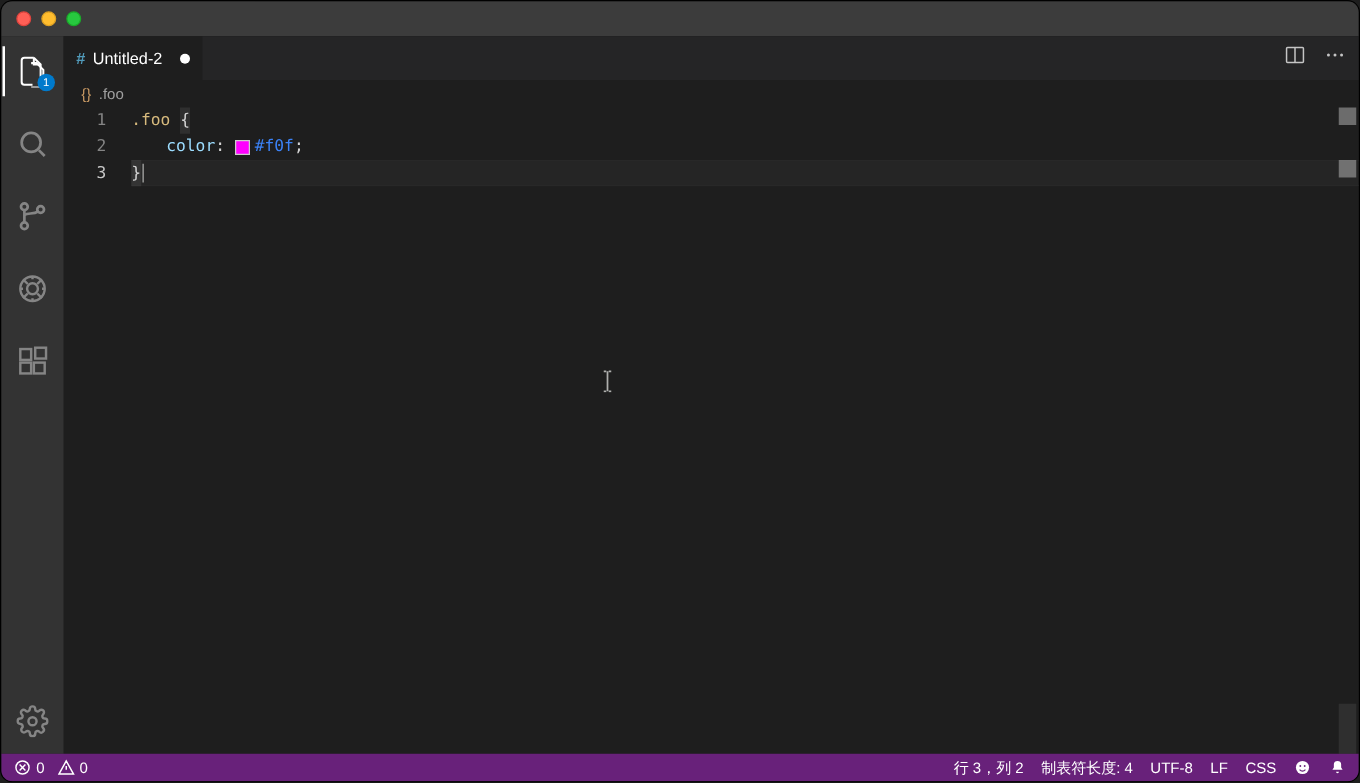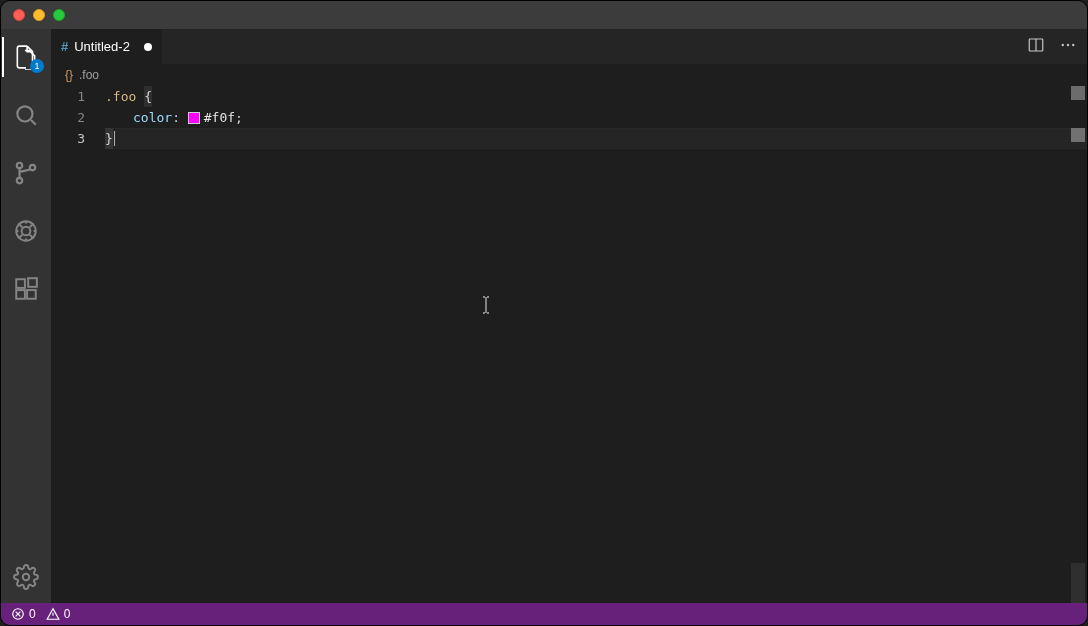--- a/index.html
+++ b/index.html
@@ -137,21 +137,21 @@
     flex: 1;
     color: #d4d4d4;
     position: relative;
   }
   .line { height: 21px; display: flex; align-items: center; }
   .line.current-line { background: rgba(255,255,255,0.03); box-shadow: inset 0 1px 0 #282828, inset 0 -1px 0 #282828; }
   .tok-sel { color: #d7ba7d; }
   .tok-brace { color: #d4d4d4; }
   .tok-prop { color: #9cdcfe; }
   .tok-punct { color: #d4d4d4; }
-  .tok-val { color: #e5e5e5; }
+  .tok-val { color: #3b82f6; }
   .color-swatch {
     display: inline-block;
     width: 12px; height: 12px;
     border: 1px solid #ccc;
     margin-right: 4px;
     vertical-align: middle;
   }
   .indent { display: inline-block; width: 28px; }
   .bracket-hl { background: rgba(100,100,100,0.25); }
   .caret {
@@ -340,15 +340,35 @@
         </svg>
       <span>0</span>
     </div>
     <div class="status-item">
       <svg viewBox="0 0 24 24" fill="none" stroke="currentColor" stroke-width="2">
           <path d="M12 3 2 21h20L12 3z"></path>
           <path d="M12 10v5M12 18h.01"></path>
         </svg>
       <span>0</span>
     </div>
+    <div class="right">
+      <span class="status-item">行 3，列 2</span>
+      <span class="status-item">制表符长度: 4</span>
+      <span class="status-item">UTF-8</span>
+      <span class="status-item">LF</span>
+      <span class="status-item">CSS</span>
+      <span class="status-item">
+        <svg viewBox="0 0 24 24" fill="currentColor">
+            <circle cx="12" cy="12" r="9"></circle>
+            <circle cx="9" cy="10" r="1.3" fill="#68217a"></circle>
+            <circle cx="15" cy="10" r="1.3" fill="#68217a"></circle>
+            <path d="M8 15c1.2 1.3 2.6 2 4 2s2.8-.7 4-2" stroke="#68217a" stroke-width="1.6" fill="none"></path>
+          </svg>
+      </span>
+      <span class="status-item">
+        <svg viewBox="0 0 24 24" fill="currentColor">
+            <path d="M12 3a5 5 0 0 0-5 5v4l-2 3h14l-2-3V8a5 5 0 0 0-5-5zM10 18a2 2 0 0 0 4 0"></path>
+          </svg>
+      </span>
+    </div>
   </div>
 
 </div>
 
 </body></html>

